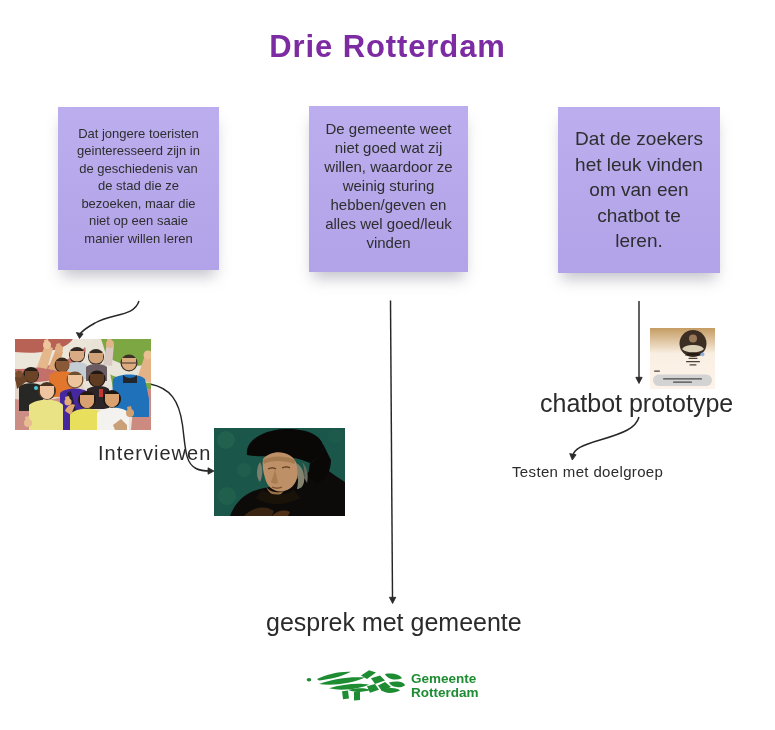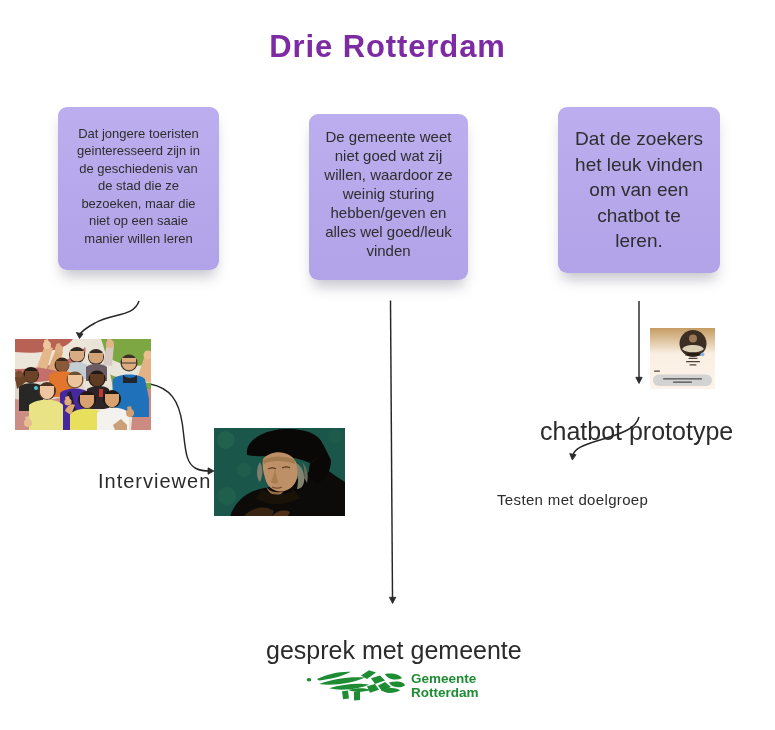--- a/index.html
+++ b/index.html
@@ -1,25 +1,25 @@
 <!DOCTYPE html>
 <html><head>
 <meta charset="utf-8">
 <style>
   html,body{margin:0;padding:0;}
   body{width:775px;height:730px;background:#fff;font-family:"Liberation Sans",sans-serif;position:relative;overflow:hidden;}
   .abs{position:absolute;}
   .title{left:0;top:29px;width:775px;text-align:center;font-size:31px;font-weight:bold;letter-spacing:0.9px;color:#7c2ba3;}
-  .note{background:linear-gradient(180deg,#bcaeee 0%,#b2a2e8 100%);box-shadow:0 10px 14px -4px rgba(120,120,140,.45);color:#2e2e2e;display:flex;align-items:center;justify-content:center;text-align:center;border-radius:9px;}
+  .note{background:linear-gradient(180deg,#bcaeee 0%,#b2a2e8 100%);box-shadow:0 10px 14px -4px rgba(120,120,140,.45);color:#2e2e2e;display:flex;align-items:center;justify-content:center;text-align:center;}
   .n1{left:58px;top:107px;width:161px;height:163px;font-size:13px;line-height:17.5px;}
-  .n2{left:309px;top:114px;width:159px;height:166px;font-size:15px;line-height:19px;}
+  .n2{left:309px;top:106px;width:159px;height:166px;font-size:15px;line-height:19px;}
   .n3{left:558px;top:107px;width:162px;height:166px;font-size:19px;line-height:25.5px;align-items:center;}
   .n1>div{position:relative;top:-2.5px;}
   .n2>div{position:relative;top:-4px;}
-  .lbl{color:#2b2b2b;margin-top:28px;}
+  .lbl{color:#2b2b2b;}
   svg{display:block;}
 </style>
 </head>
 <body>
   <div class="abs title">Drie Rotterdam</div>
 
   <div class="abs note n1">
     <div>Dat jongere toeristen<br>geinteresseerd zijn in<br>de geschiedenis van<br>de stad die ze<br>bezoeken, maar die<br>niet op een saaie<br>manier willen leren</div>
   </div>
   <div class="abs note n2">
@@ -190,21 +190,21 @@
       <rect x="39.5" y="36.2" width="7" height="1.3" rx=".6"></rect>
       <rect x="4" y="42.5" width="6" height="1.2" rx=".6"></rect>
     </g>
     <rect x="3" y="46.5" width="59" height="11.5" rx="5.7" fill="#d3d3d3"></rect>
     <rect x="13" y="50.3" width="39" height="1.3" rx=".6" fill="#4a4a4a"></rect>
     <rect x="23" y="53.5" width="19" height="1.3" rx=".6" fill="#4a4a4a"></rect>
   </svg>
 
   <div class="abs lbl" style="left:98px;top:443px;font-size:20px;letter-spacing:1px;line-height:1;">Interviewen</div>
   <div class="abs lbl" style="left:540px;top:389px;font-size:25px;">chatbot prototype</div>
-  <div class="abs lbl" style="left:497px;top:464px;font-size:15px;letter-spacing:0.35px;line-height:1;">Testen met doelgroep</div>
+  <div class="abs lbl" style="left:512px;top:464px;font-size:15px;letter-spacing:0.35px;line-height:1;">Testen met doelgroep</div>
   <div class="abs lbl" style="left:266px;top:608px;font-size:25px;">gesprek met gemeente</div>
 
   <svg class="abs" style="left:305px;top:666px;" width="180" height="40" viewBox="0 0 180 40">
     <g fill="#1e8c32" transform="translate(0,2.2) scale(1,0.72)">
       <circle cx="4" cy="16" r="2.3"></circle>
       <path d="M12,15 C22,8 36,4 46,5 C38,11 24,16 14,17 Z"></path>
       <path d="M14,22 C28,14 48,11 60,13 C48,21 28,25 14,22 Z"></path>
       <path d="M24,28 C38,22 54,20 64,23 C54,29 36,32 24,28 Z"></path>
       <path d="M43,30 C52,27 60,27 66,30 C58,34 48,34 43,30 Z"></path>
       <path d="M56,10 l8,-7 l7,3 l-9,9 z"></path>

